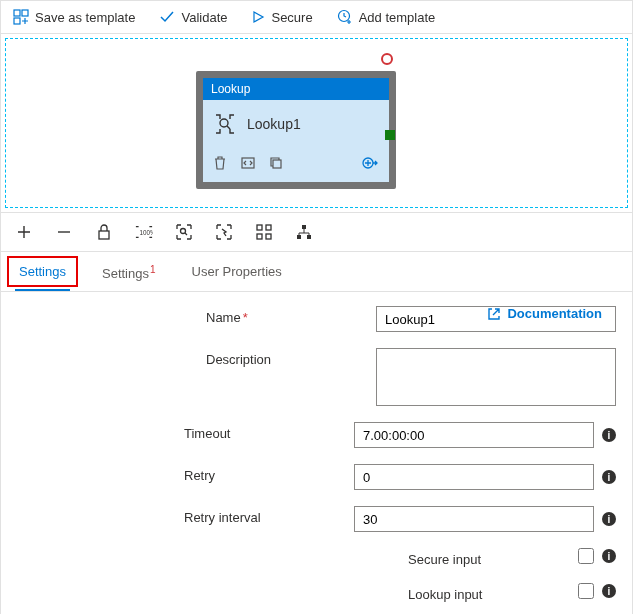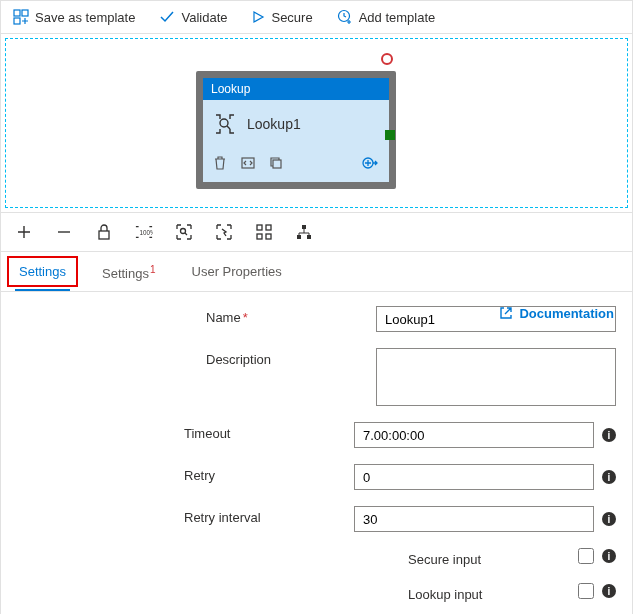--- a/index.html
+++ b/index.html
@@ -165,23 +165,23 @@
     width:16px; height:16px; margin:0;
   }
   .info {
     width: 14px; height:14px; border-radius:50%;
     background:#323130; color:#fff; font-size:10px;
     display:flex; align-items:center; justify-content:center;
     font-weight:bold;
   }
   .doc-link {
     position: absolute;
-    right: 18px;
+    right: 30px;
     display:flex;
-    align-items:flex-start;
+    align-items:flex-end;
     gap:6px;
     color:#0078d4;
     font-weight:600;
     cursor:pointer;
   }
   .form { position: relative; }
 </style>
 </head>
 <body>
 

